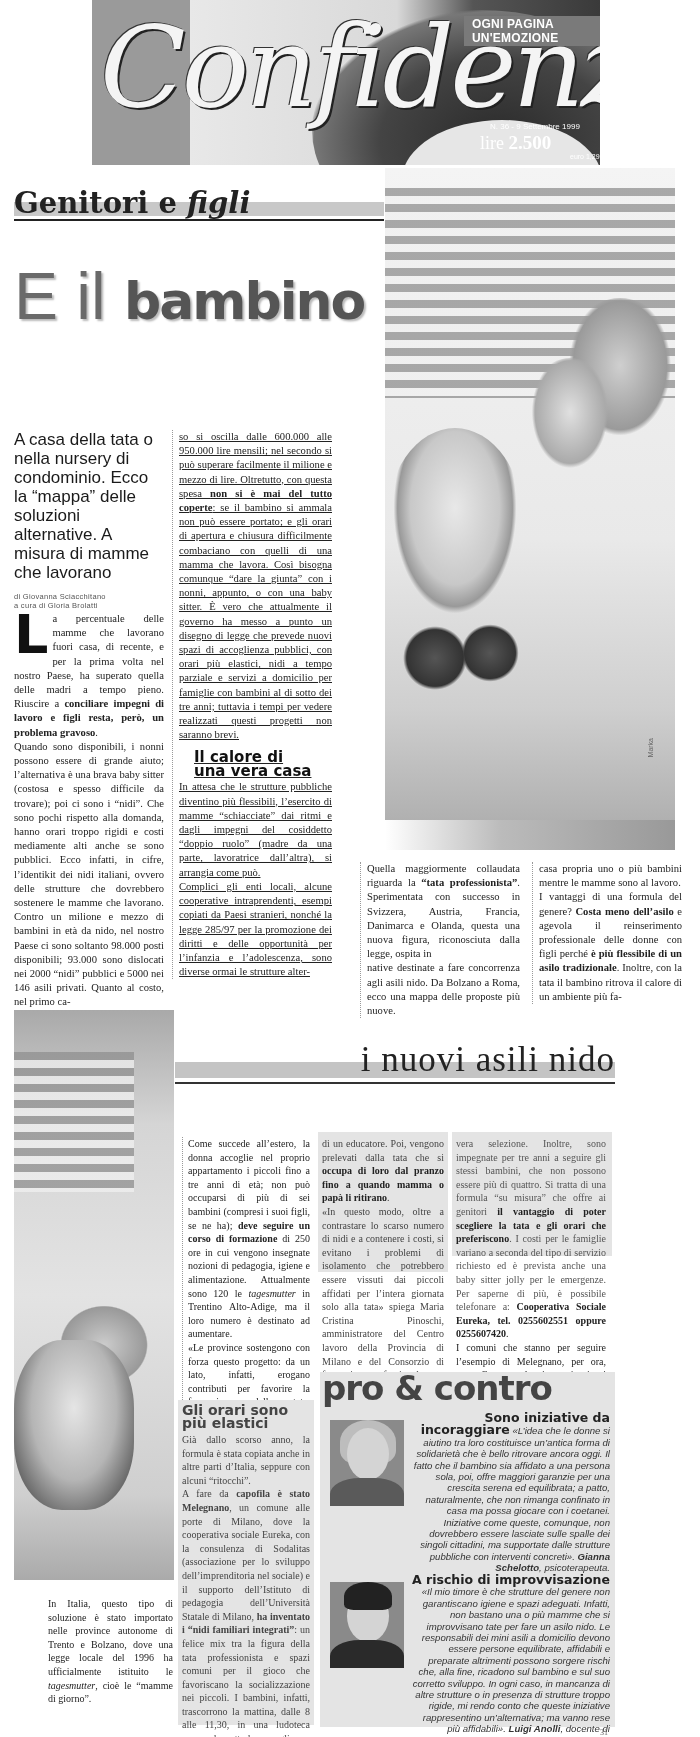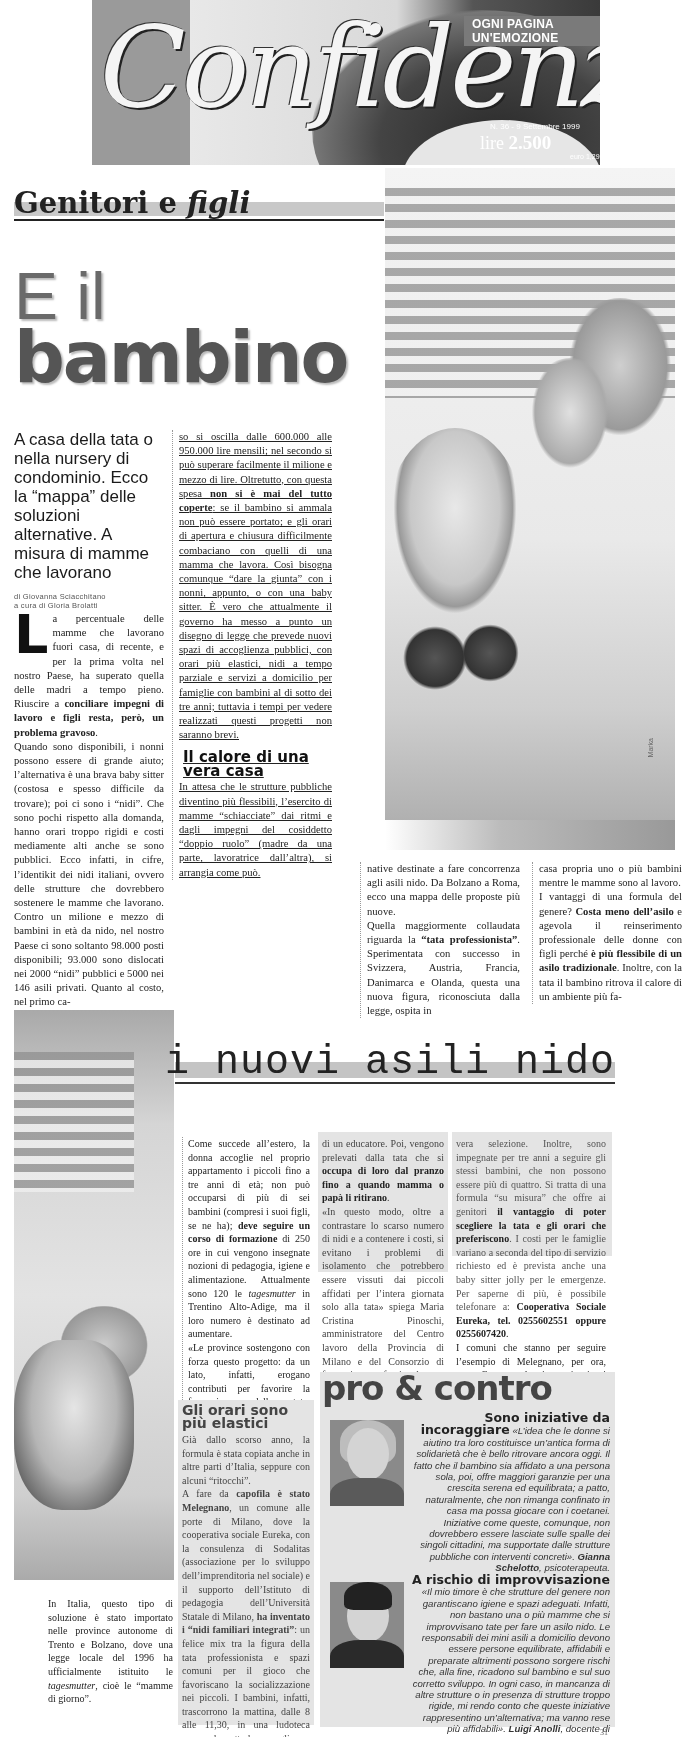--- a/index.html
+++ b/index.html
@@ -22,21 +22,21 @@
 
   
   .section-header { left: 14px; top: 186px; width: 370px; height: 40px; font-weight: bold; }
   .section-header .bar { position: absolute; left: 0; top: 16px; width: 370px; height: 14px; background: #c8c8c8; }
   .section-header .rule { position: absolute; left: 0; top: 33px; width: 370px; height: 2px; background: #222; }
   .section-header .txt { position: absolute; left: 0; top: 0; font-family: "DejaVu Serif", serif; font-size: 29px; color: #222; }
   .section-header .txt i { font-style: italic; }
 
   
   .headline { left: 14px; top: 265px; width: 380px; font-family: "Liberation Sans", sans-serif; color: #6a6a6a; line-height: 62px; font-size: 66px; text-shadow: 2px 2px 2px #bbb; }
-  .headline .bold { font-family: "DejaVu Sans", sans-serif; font-weight: bold; color: #555; letter-spacing: -2px; font-size: 71px; }
+  .headline .bold { font-family: "DejaVu Sans", sans-serif; font-weight: bold; color: #555; letter-spacing: -2px; font-size: 52px; }
 
   
   .photo-top { left: 385px; top: 168px; width: 290px; height: 675px; background: linear-gradient(180deg, #f4f4f4 0, #e9e9e9 55%, #cfcfcf 80%, #aaa 100%); overflow: hidden; }
   .blinds { position: absolute; left: 0; top: 20px; width: 290px; height: 210px; background: repeating-linear-gradient(180deg, #8f8f8f 0 8px, #f0f0f0 8px 16px); opacity: 0.75; }
   .person { position: absolute; border-radius: 50%; }
   .photo-credit { position: absolute; left: 262px; top: 570px; writing-mode: vertical-rl; transform: rotate(180deg); font-family: "Liberation Sans", sans-serif; font-size: 7px; color: #666; }
   .photo-shadow { left: 385px; top: 820px; width: 290px; height: 30px; background: linear-gradient(90deg, #fff 0, #bbb 40%, #999 100%); }
 
   
   .deck { left: 14px; top: 430px; width: 150px; font-family: "Liberation Sans", sans-serif; font-size: 17px; line-height: 19px; color: #1a1a1a; }
@@ -45,32 +45,32 @@
   .col { font-size: 10.6px; line-height: 14.2px; text-align: justify; color: #222; }
   .col b { font-weight: bold; }
   .vrule { border-left: 1px dotted #999; }
 
   .col1 { left: 14px; top: 612px; width: 150px; }
   .col2 { left: 172px; top: 430px; width: 160px; text-decoration: underline; }
   .col3 { left: 360px; top: 862px; width: 160px; }
   .col4 { left: 532px; top: 862px; width: 150px; }
 
   .dropcap { float: left; font-family: "DejaVu Sans", sans-serif; font-weight: bold; font-size: 54px; line-height: 42px; margin: 2px 4px 0 0; color: #111; }
-  .subhead { font-family: "DejaVu Sans", sans-serif; font-weight: bold; font-size: 15px; line-height: 14px; color: #111; margin: 8px 4px 2px; text-align: left; }
+  .subhead { font-family: "DejaVu Sans", sans-serif; font-weight: bold; font-size: 15px; line-height: 14px; color: #111; margin: 8px 15px 2px; text-align: left; }
 
   
   .photo-left { left: 14px; top: 1010px; width: 160px; height: 570px; background: linear-gradient(180deg, #a9a9a9 0, #d5d5d5 20%, #e3e3e3 50%, #cfcfcf 85%, #aaa 100%); overflow: hidden; }
   .photo-left .blinds { left: 0; top: 42px; width: 120px; height: 140px; }
   .photo-left .kid { position: absolute; left: 0; top: 330px; width: 120px; height: 170px; border-radius: 40%; background: radial-gradient(ellipse at 50% 40%, #e5e5e5 0, #b5b5b5 50%, #666 80%, transparent 82%); }
   .photo-left .kid2 { position: absolute; left: 40px; top: 290px; width: 100px; height: 90px; border-radius: 50%; background: radial-gradient(ellipse at 50% 50%, #ccc 0, #999 60%, transparent 62%); }
 
   .section2-title { left: 175px; top: 1040px; width: 400px; height: 50px; }
   .section2-title .bar { position: absolute; left: 0; top: 22px; width: 440px; height: 16px; background: #c4c4c4; }
   .section2-title .rule { position: absolute; left: 0; top: 42px; width: 440px; height: 2px; background: #333; }
-  .section2-title .txt { position: absolute; right: -40px; top: 0; font-family: Liberation Mono, monospace; font-size: 40px; color: #222; letter-spacing: 1px; white-space: nowrap; }
+  .section2-title .txt { position: absolute; right: -40px; top: 0; font-family: Liberation Serif, serif; font-size: 35px; color: #222; letter-spacing: 1px; white-space: nowrap; }
 
   .scol { font-size: 10px; line-height: 13.6px; text-align: justify; color: #222; }
   .scol b { font-weight: bold; }
   .scol i { font-style: italic; }
   .s-col1 { left: 182px; top: 1137px; width: 128px; }
   .s-col2-box { left: 318px; top: 1132px; width: 130px; height: 140px; background: #e4e4e4; }
   .s-col2 { left: 322px; top: 1137px; width: 122px; color: #444; }
   .s-col3-box { left: 452px; top: 1132px; width: 160px; height: 124px; background: #e4e4e4; }
   .s-col3 { left: 456px; top: 1137px; width: 150px; }
   .s-col1b-box { left: 178px; top: 1400px; width: 136px; height: 325px; background: #e4e4e4; }
@@ -135,25 +135,26 @@
 <div class="abs col col1">
   <span class="dropcap">L</span>
   <span>a percentuale delle mamme che lavorano fuori casa, di recente, e per la prima volta nel nostro Paese, ha superato quella delle madri a tempo pieno. Riuscire a </span><b>conciliare impegni di lavoro e figli resta, però, un problema gravoso</b><span>.</span>
   <p>Quando sono disponibili, i nonni possono essere di grande aiuto; l’alternativa è una brava baby sitter (costosa e spesso difficile da trovare); poi ci sono i “nidi”. Che sono pochi rispetto alla domanda, hanno orari troppo rigidi e costi mediamente alti anche se sono pubblici. Ecco infatti, in cifre, l’identikit dei nidi italiani, ovvero delle strutture che dovrebbero sostenere le mamme che lavorano. Contro un milione e mezzo di bambini in età da nido, nel nostro Paese ci sono soltanto 98.000 posti disponibili; 93.000 sono dislocati nei 2000 “nidi” pubblici e 5000 nei 146 asili privati. Quanto al costo, nel primo ca-</p>
 </div>
 
 <div class="abs col col2 vrule" style="padding-left:6px;">
   <p><span>so si oscilla dalle 600.000 alle 950.000 lire mensili; nel secondo si può superare facilmente il milione e mezzo di lire. Oltretutto, con questa spesa </span><b>non si è mai del tutto coperte</b><span>: se il bambino si ammala non può essere portato; e gli orari di apertura e chiusura difficilmente combaciano con quelli di una mamma che lavora. Così bisogna comunque “dare la giunta” con i nonni, appunto, o con una baby sitter. È vero che attualmente il governo ha messo a punto un disegno di legge che prevede nuovi spazi di accoglienza pubblici, con orari più elastici, nidi a tempo parziale e servizi a domicilio per famiglie con bambini al di sotto dei tre anni; tuttavia i tempi per vedere realizzati questi progetti non saranno brevi.</span></p>
   <div class="subhead">Il calore di una vera casa</div>
   <p>In attesa che le strutture pubbliche diventino più flessibili, l’esercito di mamme “schiacciate” dai ritmi e dagli impegni del cosiddetto “doppio ruolo” (madre da una parte, lavoratrice dall’altra), si arrangia come può.</p>
+  <p>Complici gli enti locali, alcune cooperative intraprendenti, esempi copiati da Paesi stranieri, nonché la legge 285/97 per la promozione dei diritti e delle opportunità per l’infanzia e l’adolescenza, sono diverse ormai le strutture alter-</p>
 </div>
 
 <div class="abs col col3 vrule" style="padding-left:6px;">
+  <p><span>Quella maggiormente collaudata riguarda la </span><b>“tata professionista”</b><span>. Sperimentata con successo in Svizzera, Austria, Francia, Danimarca e Olanda, questa una nuova figura, riconosciuta dalla legge, ospita in</span></p>
   <p>native destinate a fare concorrenza agli asili nido. Da Bolzano a Roma, ecco una mappa delle proposte più nuove.</p>
-  <p><span>Quella maggiormente collaudata riguarda la </span><b>“tata professionista”</b><span>. Sperimentata con successo in Svizzera, Austria, Francia, Danimarca e Olanda, questa una nuova figura, riconosciuta dalla legge, ospita in</span></p>
 </div>
 
 <div class="abs col col4 vrule" style="padding-left:6px;">
   <p>casa propria uno o più bambini mentre le mamme sono al lavoro.</p>
   <p><span>I vantaggi di una formula del genere? </span><b>Costa meno dell’asilo</b><span> e agevola il reinserimento professionale delle donne con figli perché </span><b>è più flessibile di un asilo tradizionale</b><span>. Inoltre, con la tata il bambino ritrova il calore di un ambiente più fa-</span></p>
 </div>
 
 <div class="abs photo-left">
   <div class="blinds"></div>
   <div class="kid2"></div>

